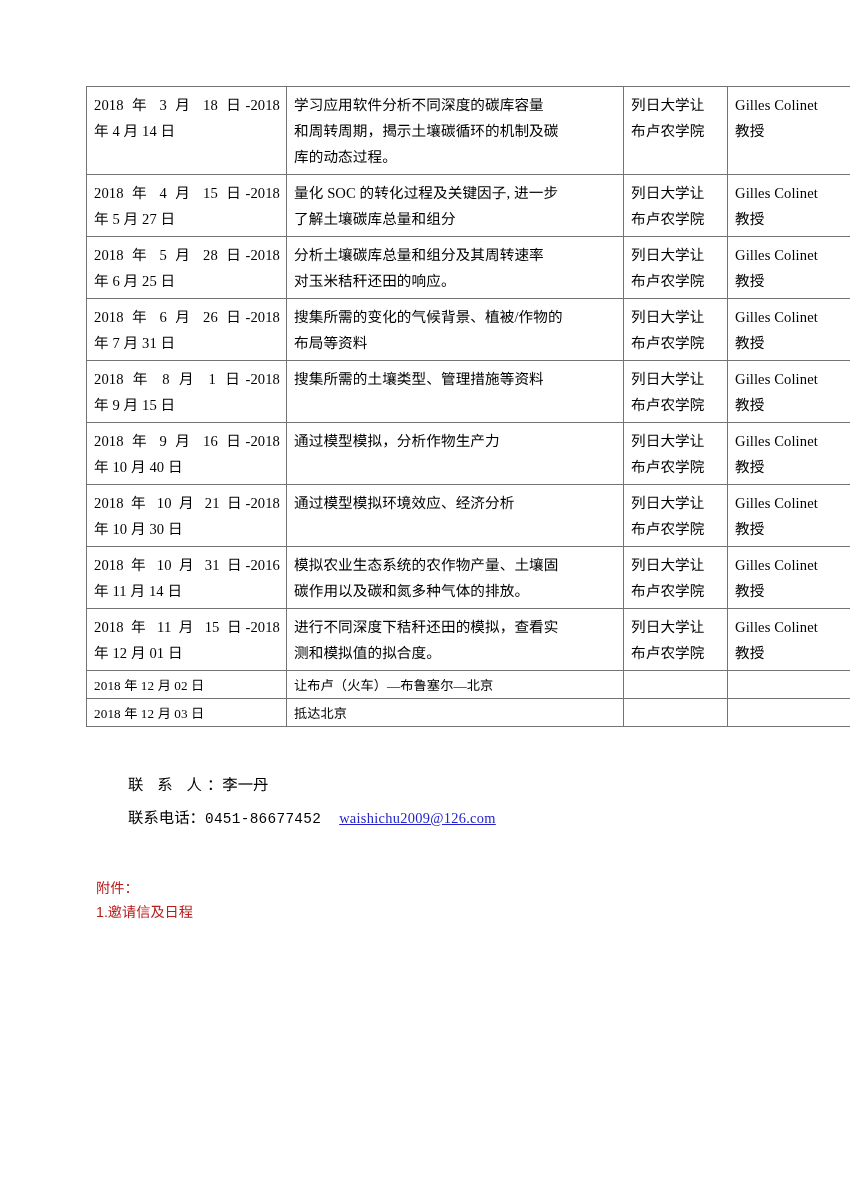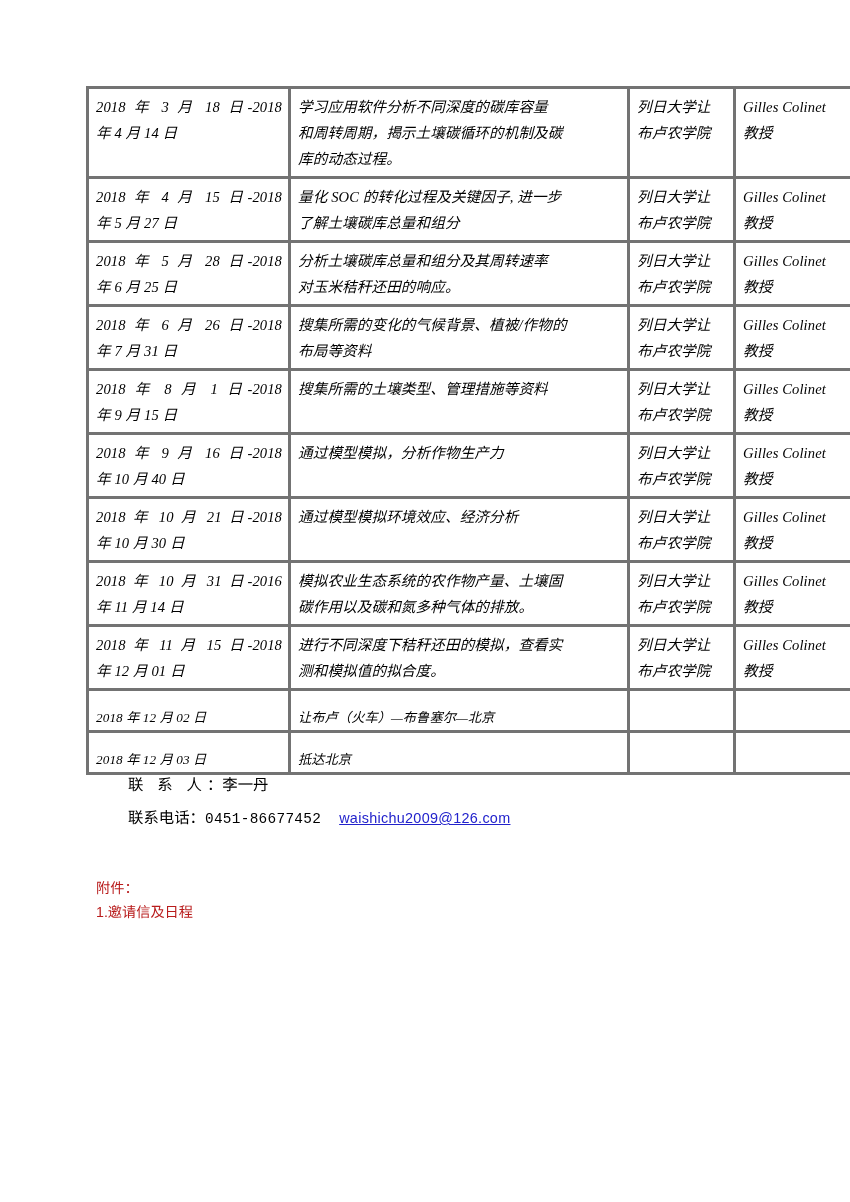--- a/index.html
+++ b/index.html
@@ -32,38 +32,37 @@
     left: 86px;
     top: 86px;
     width: 713px;
   }
   table.schedule {
     width: 713px;
     border-collapse: collapse;
     table-layout: fixed;
   }
   table.schedule td {
-    border: 3px solid #737373;
+    border: 1px solid #737373;
     vertical-align: top;
     padding: 5px 6px 4px 7px;
     font-family: "Liberation Serif", "DejaVu Serif", serif;
     font-size: 14.6px;
     line-height: 26px;
     letter-spacing: 0.1px;
-    font-style: italic;
   }
   td.c-date   { width: 186px; }
   td.c-desc   { width: 323px; }
   td.c-org    { width: 90px;  font-size: 13.6px; line-height: 22px; padding-left: 5px; padding-right: 3px; margin-left: 20px;}
   td.c-person { width: 114px; padding-left: 6px; }
 
   tr.compact td {
     font-size: 13.2px;
     line-height: 19px;
-    padding-top: 17px;
+    padding-top: 5px;
     padding-bottom: 3px;
   }
   tr.compact td.c-org,
   tr.compact td.c-person { font-size: 13.2px; }
 
   .desc-line, .date-line, .org-line, .person-line { display: block; white-space: nowrap; }
   .date-line.just {
     display: block;
     text-align: justify;
     text-align-last: justify;
@@ -94,21 +93,21 @@
   }
   .contact-row { display: block; white-space: nowrap; }
   .label-spaced { letter-spacing: 5px; }
   .phone-num {
     font-family: "Liberation Mono", "DejaVu Sans Mono", monospace;
     font-size: 14.4px;
     letter-spacing: 0.3px;
     text-align: right;
   }
   .email-link {
-    font-family: Liberation Sans, sans-serif;
+    font-family: Liberation Serif, serif;
     font-size: 14.4px;
     color: #2222cc;
     text-decoration: underline;
     letter-spacing: 0.3px;
     margin-left: 18px;
   }
 
   
   .attachments {
     position: absolute;

